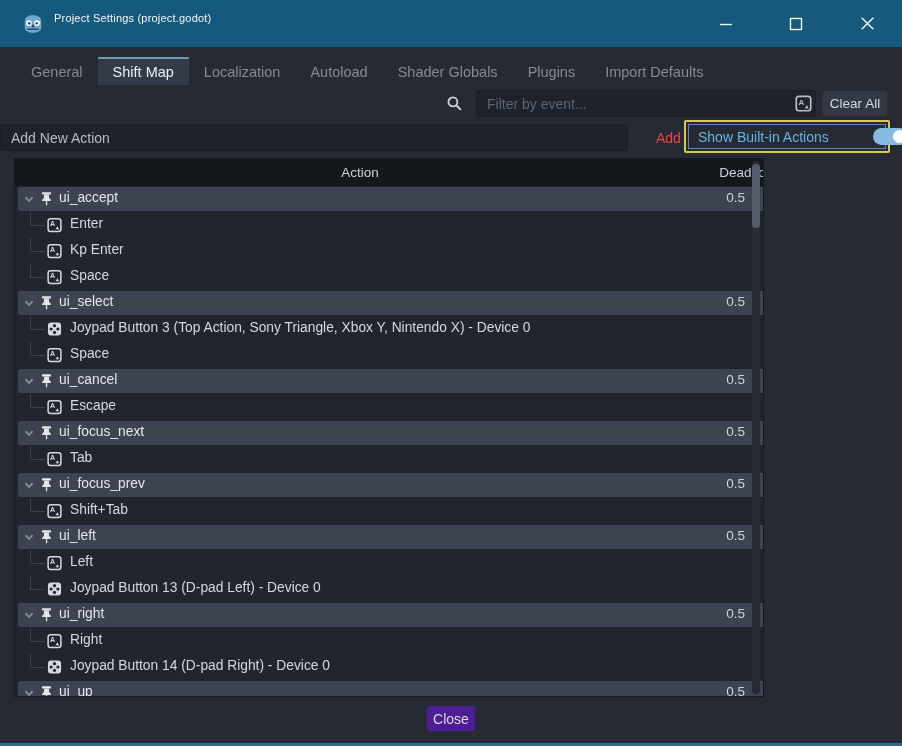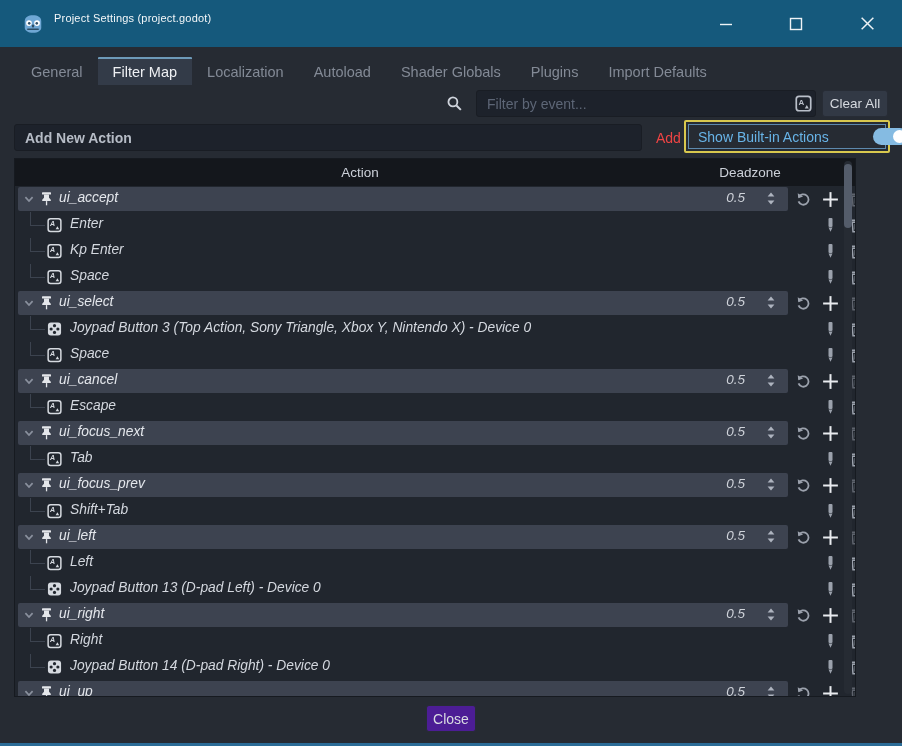--- a/index.html
+++ b/index.html
@@ -27,36 +27,36 @@
   .linput { position:absolute; height:27px; background:#1d222b; border:1px solid #191d24; border-radius:3px; color:#c8cdd5; font-size:14px; padding:0 30px 0 10px; font-family:inherit; outline:none; }
   .linput::placeholder { color:#5d6676; opacity:1; }
   #filter-name { left:14px; top:90px; width:454px; }
   #filter-event { left:476px; top:90px; width:340px; }
   .input-icon { position:absolute; top:95px; width:17px; height:17px; pointer-events:none; }
   #search-ic { left:446px; }
   #event-key-ic { left:795px; }
   #clear-all { position:absolute; left:822px; top:90px; width:66px; height:27px; background:#323945; border:1px solid #272c35; border-radius:3px; color:#d6dae0; font-size:13.5px; display:flex; align-items:center; justify-content:center; cursor:default; }
 
   
-  #add-input { left:14px; top:124px; width:628px; padding-right:10px;font-weight:bold; }
+  #add-input { left:0; top:124px; width:628px; padding-right:10px; }
   #add-input::placeholder { color:#b6bcc6; }
   #add-btn { position:absolute; left:648px; top:124px; height:27px; padding:0 8px; display:flex; align-items:center; color:#ef4444; font-size:14px; }
   #toggle-box { position:absolute; left:684px; top:120px; width:206px; height:33px; border:2px solid #d8c84e; border-radius:2px; padding:2px; background:#262b33; }
   #toggle-inner { width:100%; height:100%; border:1px solid #5d89ad; display:flex; align-items:center; justify-content:space-between; padding:0 7px 0 9px; background:#262b33;gap:44px; }
   #toggle-label { color:#68b4e8; font-size:14px; white-space:nowrap; }
   #toggle-switch { position:relative; width:35px; height:17px; border-radius:9px; background:#85bbe2; cursor:default; flex:none; }
   #toggle-knob { position:absolute; right:2px; top:2px; width:13px; height:13px; border-radius:50%; background:#ffffff; }
 
   
-  #panel { position:absolute; left:14px; top:158px; width:842px; height:539px; background:#21262e; border:1px solid #161a20; overflow:hidden; }
+  #panel { position:absolute; left:14px; top:158px; width:750px; height:539px; background:#21262e; border:1px solid #161a20; overflow:hidden; }
   #thead { position:absolute; left:0; top:0; width:872px; height:27px; background:#14171c; }
   .th { position:absolute; top:0; height:27px; display:flex; align-items:center; color:#ccd1d9; font-size:13.5px; }
   #th-action { left:0; width:690px; justify-content:center; }
   #th-deadzone { left:690px; width:90px; justify-content:center; }
-  #rows { position:absolute; left:0; top:27px; width:872px;font-style:italic; }
+  #rows { position:absolute; left:0; top:27px; width:872px; }
   .row { position:relative; height:26px; }
   .strip { position:absolute; left:3px; top:1px; width:770px; height:24px; background:#3d4350; border-radius:2px; }
   .chev { position:absolute; left:7px; top:6px; width:14px; height:14px; }
   .pin { position:absolute; left:24px; top:5px; width:15px; height:16px; }
   .alabel { position:absolute; left:44px; top:4px; color:#e4e7ec; font-size:13.8px; }
   .dz { position:absolute; left:660px; top:4px; width:70px; text-align:right; color:#cfd3da; font-size:13.5px; }
   .spin { position:absolute; left:749px; top:5px; width:15px; height:16px; }
   .btn { position:absolute; top:3px; width:22px; height:20px; display:flex; align-items:center; justify-content:center; cursor:default; }
   .b1 { left:777px; } .b2 { left:804px; } .b3 { left:831px; }
   .dim { opacity:.5; }
@@ -101,21 +101,21 @@
     <div class="wctl" id="btn-close">
       <svg width="17" height="17" viewBox="0 0 16 16">
           <line x1="2.5" y1="2.5" x2="13.5" y2="13.5" stroke-width="1.4"></line>
           <line x1="13.5" y1="2.5" x2="2.5" y2="13.5" stroke-width="1.4"></line>
         </svg>
     </div>
   </div>
 
   <div id="tabbar">
       <div class="tab">General</div>
-      <div class="tab active">Filter Map</div>
+      <div class="tab active">Shift Map</div>
       <div class="tab">Localization</div>
       <div class="tab">Autoload</div>
       <div class="tab">Shader Globals</div>
       <div class="tab">Plugins</div>
       <div class="tab">Import Defaults</div>
     </div>
 
   <svg class="input-icon" id="search-ic" viewBox="0 0 16 16">
     <circle cx="6.5" cy="6.5" r="4.2" fill="none" stroke="#cfd4dc" stroke-width="1.7"></circle>
     <line x1="9.8" y1="9.8" x2="14" y2="14" stroke="#cfd4dc" stroke-width="1.9"></line>

